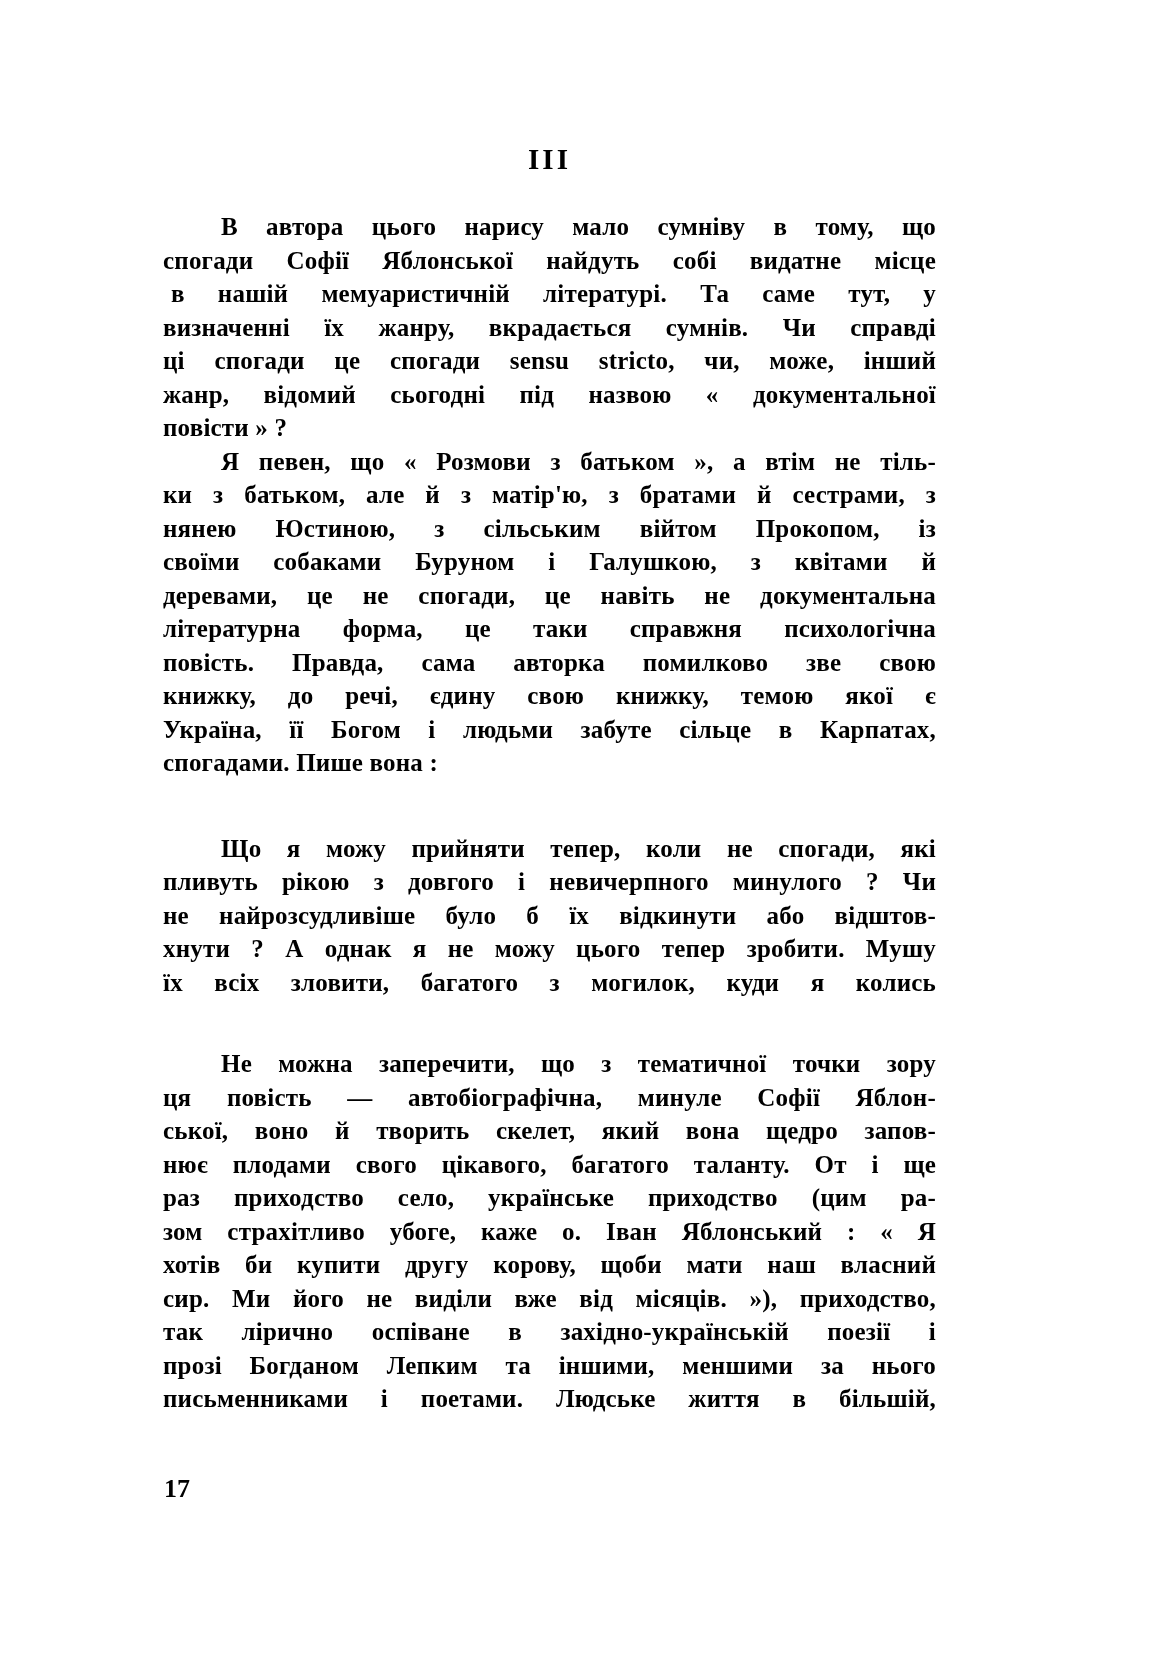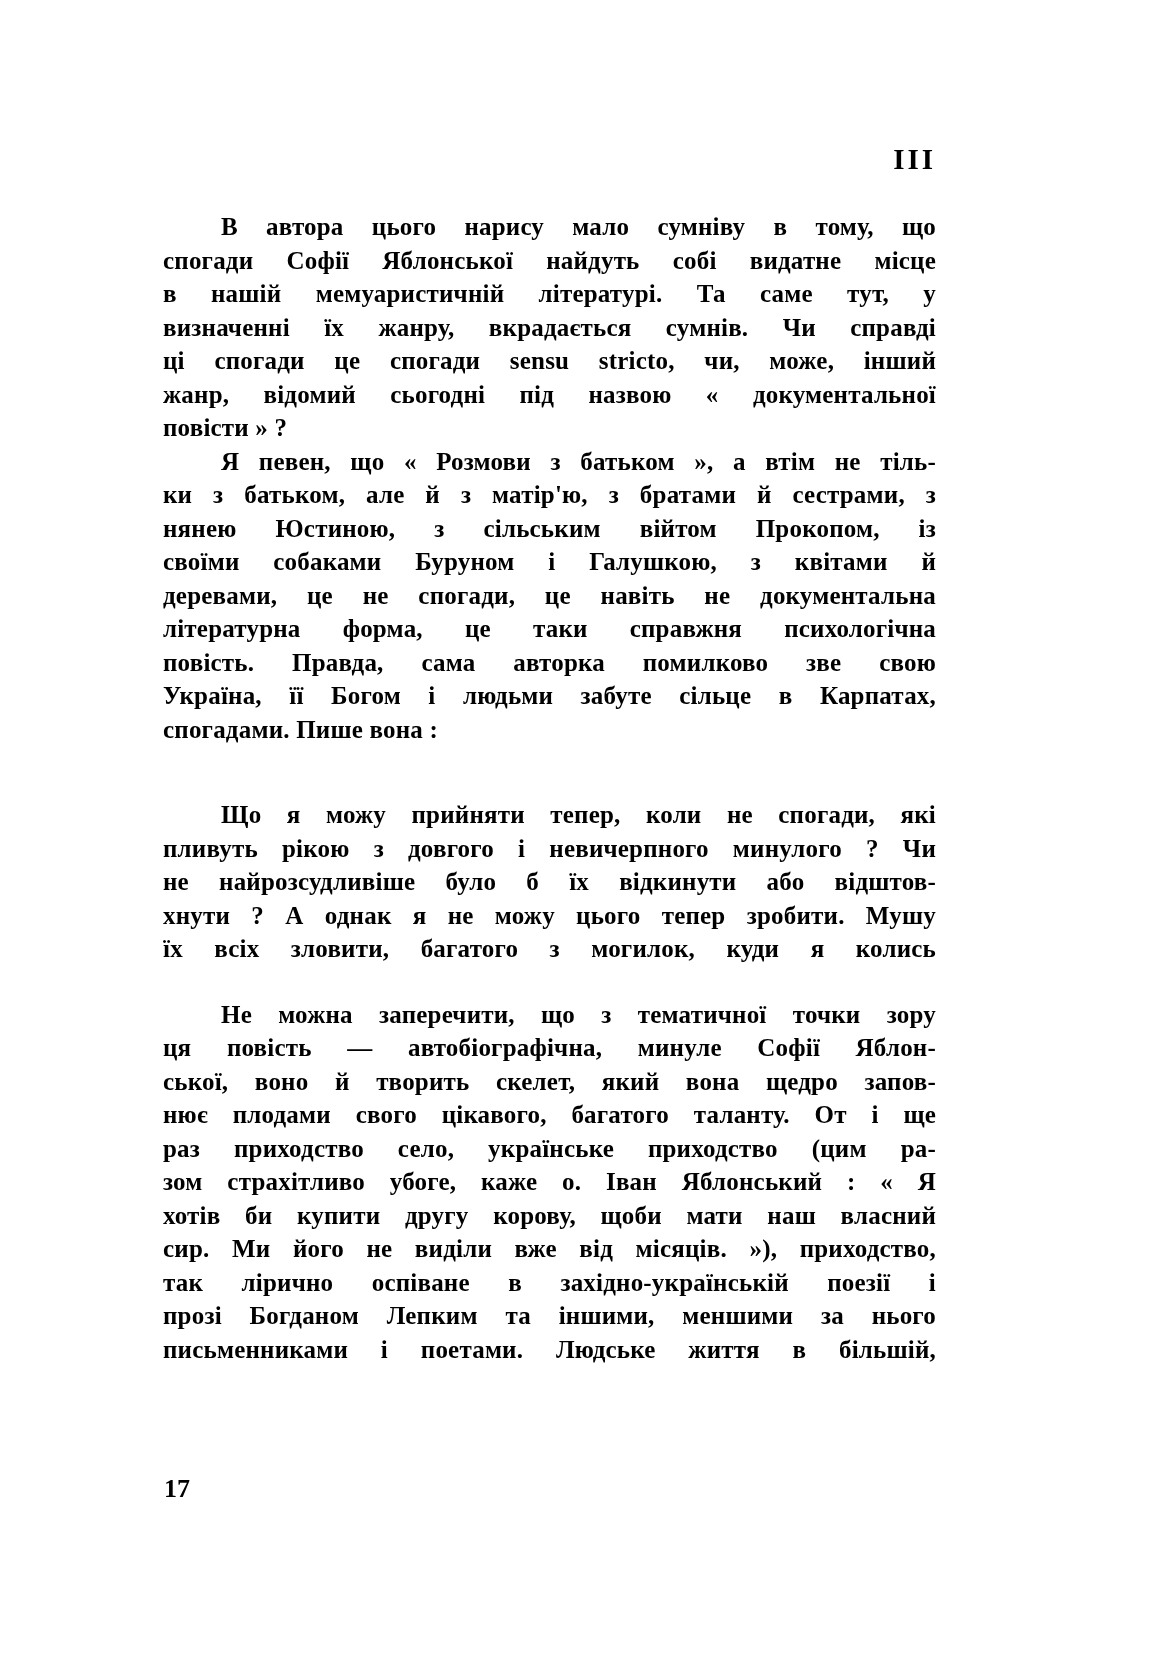--- a/index.html
+++ b/index.html
@@ -15,21 +15,21 @@
     color: #000000;
     overflow: hidden;
   }
   .text-column {
     position: absolute;
     left: 163px;
     top: 143px;
     width: 773px;
   }
   .section-heading {
-    text-align: right;
+    text-align: center;
     font-size: 29px;
     font-weight: bold;
     letter-spacing: 3px;
     line-height: 33px;
     height: 33px;
     margin-bottom: 34px;
   }
   .paragraph { margin: 0; }
   .line {
     font-size: 25px;
@@ -44,55 +44,56 @@
   }
   
   .line.pl {
     text-align: left;
     text-align-last: left;
   }
   
   .line.ind { text-indent: 58px; }
   
   .gap-quote { margin-top: 52px; }
-  .gap-after-quote { margin-top: 32px; }
+  .gap-after-quote { margin-top: 48px; }
   .page-number {
     position: absolute;
     left: 164px;
     top: 1472px;
     font-size: 26px;
     font-weight: bold;
     line-height: 33px;
   }
 </style>
 </head>
 <body>
 
 <div class="text-column">
 
   <div class="section-heading">III</div>
 
   <div class="paragraph">
     <div class="line ind" style="white-space: nowrap;">В автора цього нарису мало сумніву в тому, що</div>
     <div class="line" style="white-space: nowrap;">спогади Софії Яблонської найдуть собі видатне місце</div>
-    <div class="line" style="white-space: nowrap;">в нашій мемуаристичній літературі. Та саме тут, у</div>
+    <div class="line" style="white-space: nowrap; margin-left: 8px;">в нашій мемуаристичній літературі. Та саме тут, у</div>
     <div class="line" style="white-space: nowrap;">визначенні їх жанру, вкрадається сумнів. Чи справді</div>
     <div class="line" style="white-space: nowrap;">ці спогади це спогади sensu stricto, чи, може, інший</div>
     <div class="line" style="white-space: nowrap;">жанр, відомий сьогодні під назвою « документальної</div>
     <div class="line pl">повісти » ?</div>
   </div>
 
   <div class="paragraph">
     <div class="line ind" style="white-space: nowrap;">Я певен, що « Розмови з батьком », а втім не тіль-</div>
     <div class="line" style="white-space: nowrap;">ки з батьком, але й з матір'ю, з братами й сестрами, з</div>
     <div class="line" style="white-space: nowrap;">нянею Юстиною, з сільським війтом Прокопом, із</div>
     <div class="line" style="white-space: nowrap;">своїми собаками Буруном і Галушкою, з квітами й</div>
     <div class="line" style="white-space: nowrap;">деревами, це не спогади, це навіть не документальна</div>
     <div class="line" style="white-space: nowrap;">літературна форма, це таки справжня психологічна</div>
     <div class="line" style="white-space: nowrap;">повість. Правда, сама авторка помилково зве свою</div>
+    <div class="line" style="white-space: nowrap;">книжку, до речі, єдину свою книжку, темою якої є</div>
     <div class="line" style="white-space: nowrap;">Україна, її Богом і людьми забуте сільце в Карпатах,</div>
     <div class="line pl">спогадами. Пише вона :</div>
   </div>
 
   <div class="paragraph gap-quote">
     <div class="line ind" style="white-space: nowrap;">Що я можу прийняти тепер, коли не спогади, які</div>
     <div class="line" style="white-space: nowrap;">пливуть рікою з довгого і невичерпного минулого ? Чи</div>
     <div class="line" style="white-space: nowrap;">не найрозсудливіше було б їх відкинути або відштов-</div>
     <div class="line" style="white-space: nowrap;">хнути ? А однак я не можу цього тепер зробити. Мушу</div>
     <div class="line" style="white-space: nowrap;">їх всіх зловити, багатого з могилок, куди я колись</div>

